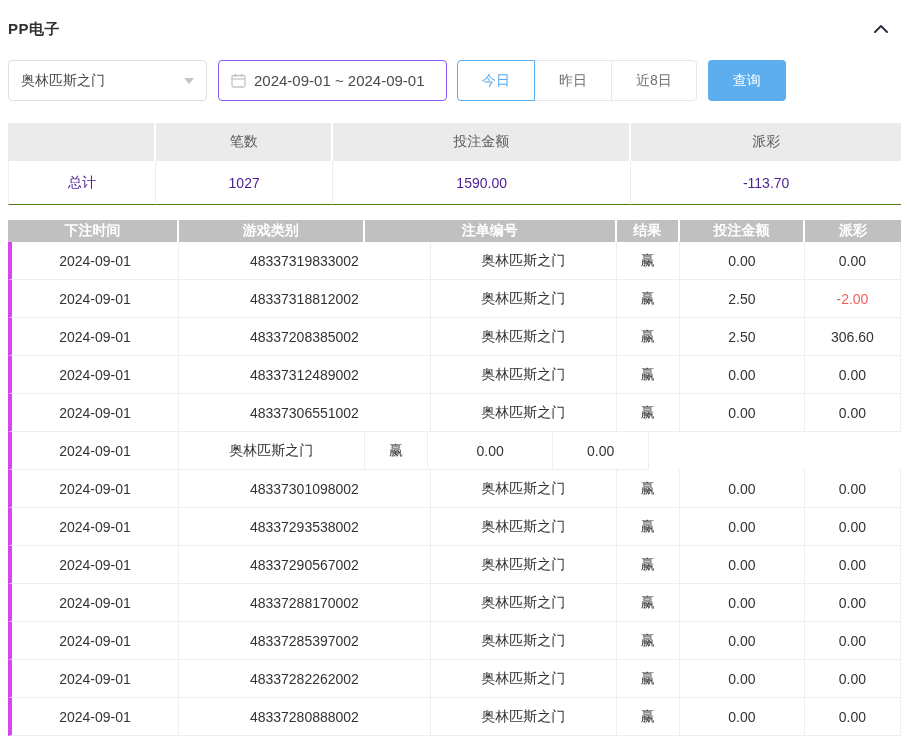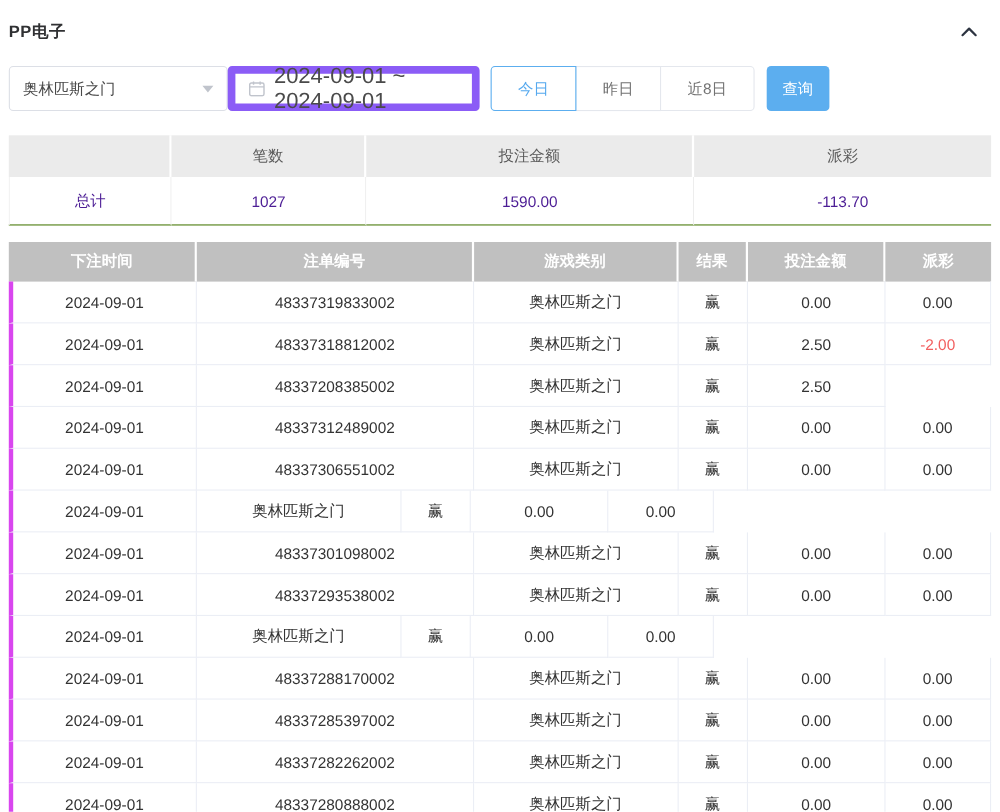--- a/index.html
+++ b/index.html
@@ -19,51 +19,51 @@
 
   
   .controls { display: flex; align-items: center; margin-top: 21px; height: 41px; }
   .select {
     width: 199px; height: 41px; border: 1px solid #dcdfe6; border-radius: 4px;
     display: flex; align-items: center; justify-content: space-between;
     padding: 0 12px; font-size: 14px; color: #4a4a4a; background: #fff; cursor: pointer;
   }
   .caret-down { width: 0; height: 0; border-left: 5px solid transparent; border-right: 5px solid transparent; border-top: 6px solid #c0c4cc; }
   .date-input {
-    width: 229px; height: 41px; border: 7px solid #8b5cf6; border-radius: 4px;
-    display: flex; align-items: center; gap: 8px; padding: 0 12px; font-size: 20px; color: #4a4a4a; background: #fff; cursor: pointer;
+    margin-left: 11px; width: 229px; height: 41px; border: 1px solid #8b5cf6; border-radius: 4px;
+    display: flex; align-items: center; gap: 8px; padding: 0 12px; font-size: 15px; color: #4a4a4a; background: #fff; cursor: pointer;
   }
   .btn-group { display: flex; margin-left: 10px; }
   .qbtn {
     height: 41px; padding: 0 24px; background: #fff; border: 1px solid #e4e7ed;
     color: #737373; font-size: 14px; margin-left: -1px; cursor: pointer;
     font-family: inherit;
   }
   .qbtn:first-child { border-radius: 4px 0 0 4px; margin-left: 0; }
   .qbtn:last-child { border-radius: 0 4px 4px 0; }
   .qbtn.active { border-color: #5caeef; color: #56a9ee; position: relative; z-index: 1; }
   .query-btn {
-    margin-left: 11px; width: 57px; height: 41px; background: #5caeef; color: #fff;
+    margin-left: 11px; width: 78px; height: 41px; background: #5caeef; color: #fff;
     border: none; border-radius: 4px; font-size: 14px; cursor: pointer; font-family: inherit;
   }
 
   
   .summary { margin-top: 22px; }
   .srow { display: flex; }
   .scell { display: flex; align-items: center; justify-content: center; font-size: 14px; }
   .shead .scell { height: 38px; background: #ebebeb; color: #5a5a5a; border-right: 2px solid #fff; }
   .shead .scell:last-child { border-right: none; }
   .sbody .scell { height: 44px; background: #fff; color: #4c1d95; border-right: 1px solid #ededed; border-bottom: 1px solid #4d7c0f; }
   .sbody .scell:first-child { border-left: 1px solid #f2f2f2; }
   .sbody .scell:last-child { border-right: none; }
   .sc0 { width: 16.6%; } .sc1 { width: 19.8%; } .sc2 { width: 33.4%; } .sc3 { width: 30.2%; }
 
   
   .table { margin-top: 15px; }
-  .thead { display: flex; height: 36px; }
+  .thead { display: flex; height: 22px; }
   .hcell {
     background: #c0c0c0; color: #ffffff; font-weight: bold; font-size: 14px;
     display: flex; align-items: center; justify-content: center; border-right: 2px solid #fff;
   }
   .hcell:last-child { border-right: none; }
   .trow { display: flex; height: 38px; }
   .td {
     display: flex; align-items: center; justify-content: center;
     font-size: 14px; color: #333333; border-right: 1px solid #ebeef5; border-bottom: 1px solid #ebeef5;
   }
@@ -127,22 +127,22 @@
       <div class="scell sc0">总计</div>
       <div class="scell sc1">1027</div>
       <div class="scell sc2">1590.00</div>
       <div class="scell sc3 payout-cell neg">-113.70</div>
     </div>
   </div>
 
   <div class="table">
     <div class="thead">
       <div class="hcell c0">下注时间</div>
+      <div class="hcell c2">游戏类别</div>
       <div class="hcell c1">注单编号</div>
-      <div class="hcell c2">游戏类别</div>
       <div class="hcell c3">结果</div>
       <div class="hcell c4">投注金额</div>
       <div class="hcell c5">派彩</div>
     </div>
 
     <div class="tbody">
 
         <div class="trow">
           <div class="td c0">2024-09-01</div>
           <div class="td c1">48337319833002</div>
@@ -160,20 +160,21 @@
           <div class="td c4">2.50</div>
           <div class="td c5 payout-cell neg">-2.00</div>
         </div>
 
         <div class="trow">
           <div class="td c0">2024-09-01</div>
           <div class="td c1">48337208385002</div>
           <div class="td c2">奥林匹斯之门</div>
           <div class="td c3">赢</div>
           <div class="td c4">2.50</div>
+          <div class="td c5 payout-cell">306.60</div>
         </div>
 
         <div class="trow">
           <div class="td c0">2024-09-01</div>
           <div class="td c1">48337312489002</div>
           <div class="td c2">奥林匹斯之门</div>
           <div class="td c3">赢</div>
           <div class="td c4">0.00</div>
           <div class="td c5 payout-cell">0.00</div>
         </div>
@@ -208,20 +209,21 @@
           <div class="td c0">2024-09-01</div>
           <div class="td c1">48337293538002</div>
           <div class="td c2">奥林匹斯之门</div>
           <div class="td c3">赢</div>
           <div class="td c4">0.00</div>
           <div class="td c5 payout-cell">0.00</div>
         </div>
 
         <div class="trow">
           <div class="td c0">2024-09-01</div>
+          <div class="td c1">48337290567002</div>
           <div class="td c2">奥林匹斯之门</div>
           <div class="td c3">赢</div>
           <div class="td c4">0.00</div>
           <div class="td c5 payout-cell">0.00</div>
         </div>
 
         <div class="trow">
           <div class="td c0">2024-09-01</div>
           <div class="td c1">48337288170002</div>
           <div class="td c2">奥林匹斯之门</div>

